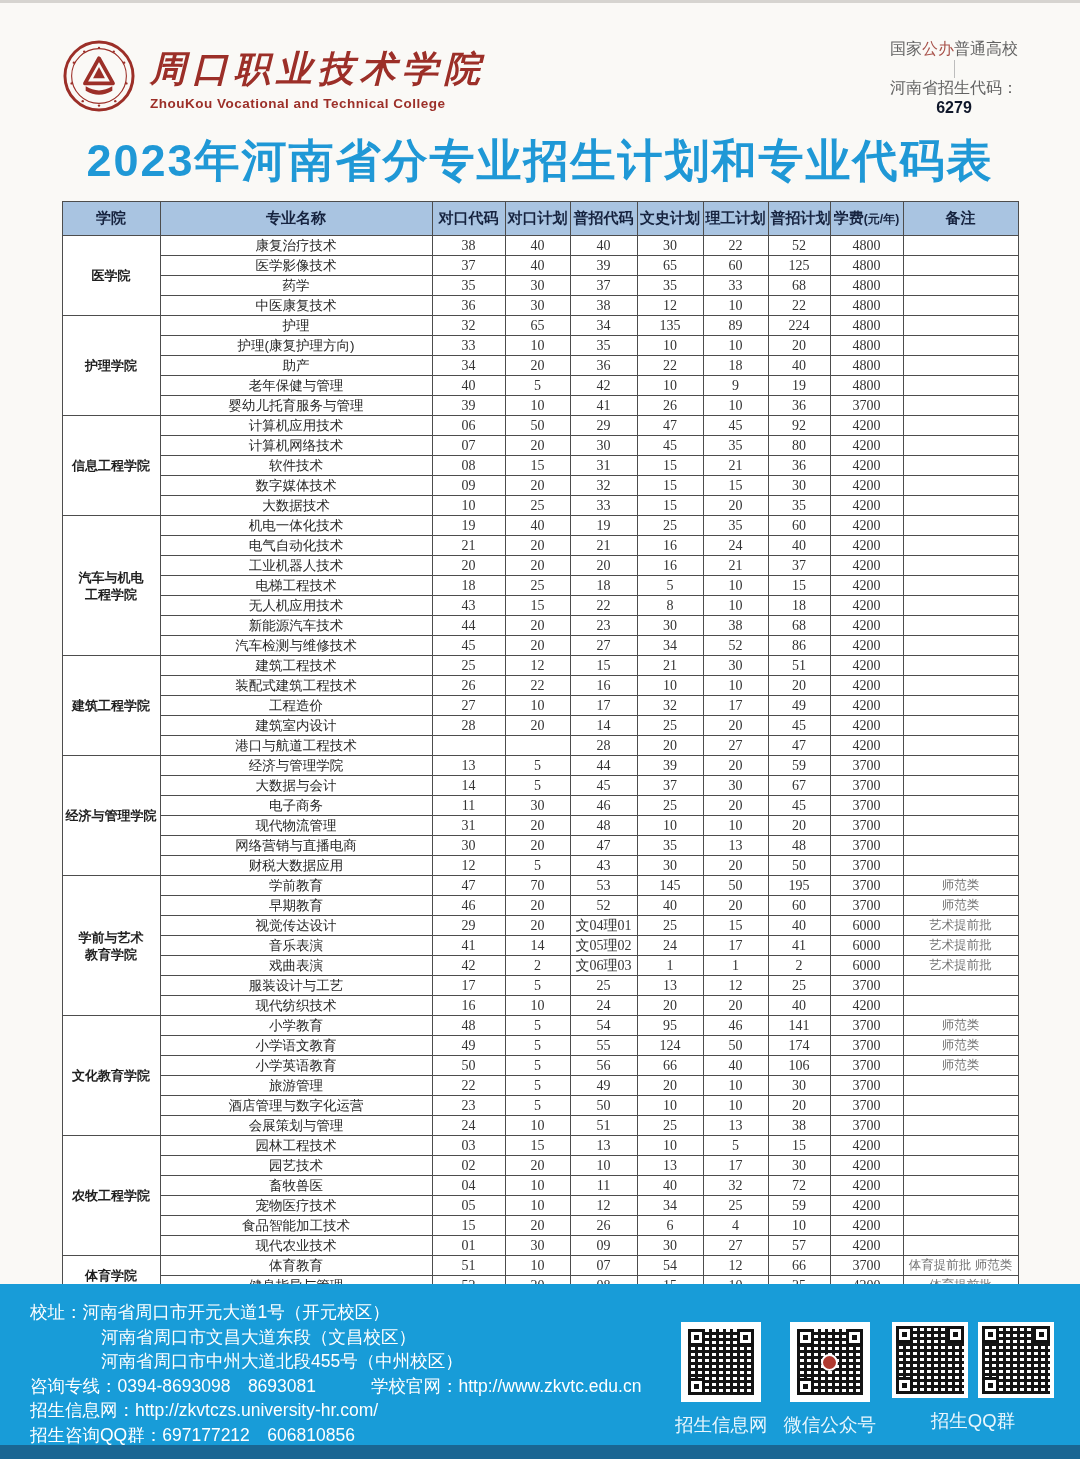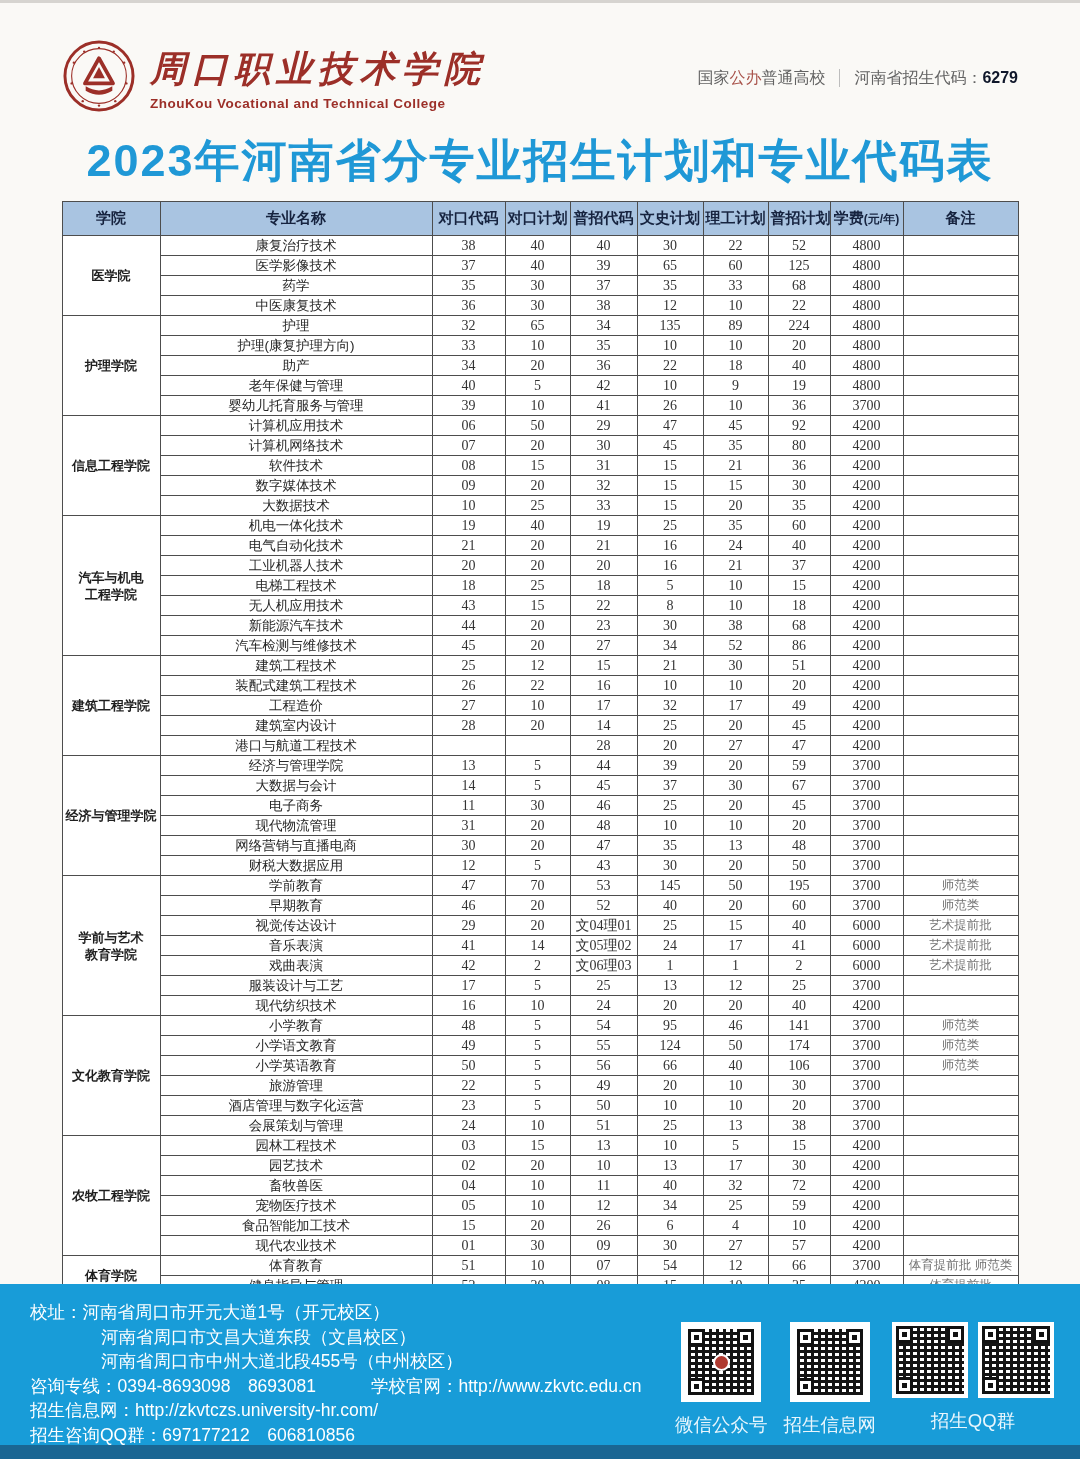--- a/index.html
+++ b/index.html
@@ -15,21 +15,21 @@
   .seal { flex: 0 0 auto; margin-right: 14px; }
   .names { display: flex; flex-direction: column; }
   .name-cn {
     font-size: 36px; font-weight: 900; color: #9c2f28; letter-spacing: 6px;
     font-family: "Liberation Serif", "DejaVu Serif", serif;
     font-style: italic;
   }
   .name-en {
     margin-top: 2px; font-size: 13.5px; font-weight: 700; color: #9c2f28; letter-spacing: 0.5px;
   }
-  .badge { margin-left: auto; display: flex; align-items: center; font-size: 16px; color: #636363; white-space: nowrap; }
+  .badge { margin-left: auto; display: flex; align-items: center; font-size: 16px; color: #636363; white-space: nowrap; flex-direction: column; }
   .badge .em { color: #a8524a; }
   .badge .divider { width: 1px; height: 18px; background: #bdbdbd; margin: 0 14px; }
   .badge .code { color: #0f172a; font-weight: bold; }
 
   .title {
     margin: 14px 0 10px 0; text-align: center;
     font-size: 45px; font-weight: 900; color: #1f98d6; letter-spacing: 2px;
   }
 
   
@@ -772,34 +772,34 @@
       <div class="f-line"><span>招生咨询QQ群：</span><span>697177212　606810856</span></div>
     </div>
 
     <div class="footer-right">
       <div class="qr-col">
         <div class="qr-tile">
           <div class="qr-pattern">
               <i class="finder tl"></i>
               <i class="finder tr"></i>
               <i class="finder bl"></i>
-              <span class="seal-dot"></span>
             </div>
         </div>
-        <div class="qr-label">微信公众号</div>
+        <div class="qr-label">招生信息网</div>
       </div>
       <div class="qr-col">
         <div class="qr-tile">
           <div class="qr-pattern">
               <i class="finder tl"></i>
               <i class="finder tr"></i>
               <i class="finder bl"></i>
+              <span class="seal-dot"></span>
             </div>
         </div>
-        <div class="qr-label">招生信息网</div>
+        <div class="qr-label">微信公众号</div>
       </div>
       <div class="qr-pair">
         <div class="pair-row">
           <div class="qr-tile small">
             <div class="qr-pattern">
                 <i class="finder tl"></i>
                 <i class="finder tr"></i>
                 <i class="finder bl"></i>
               </div>
           </div>

